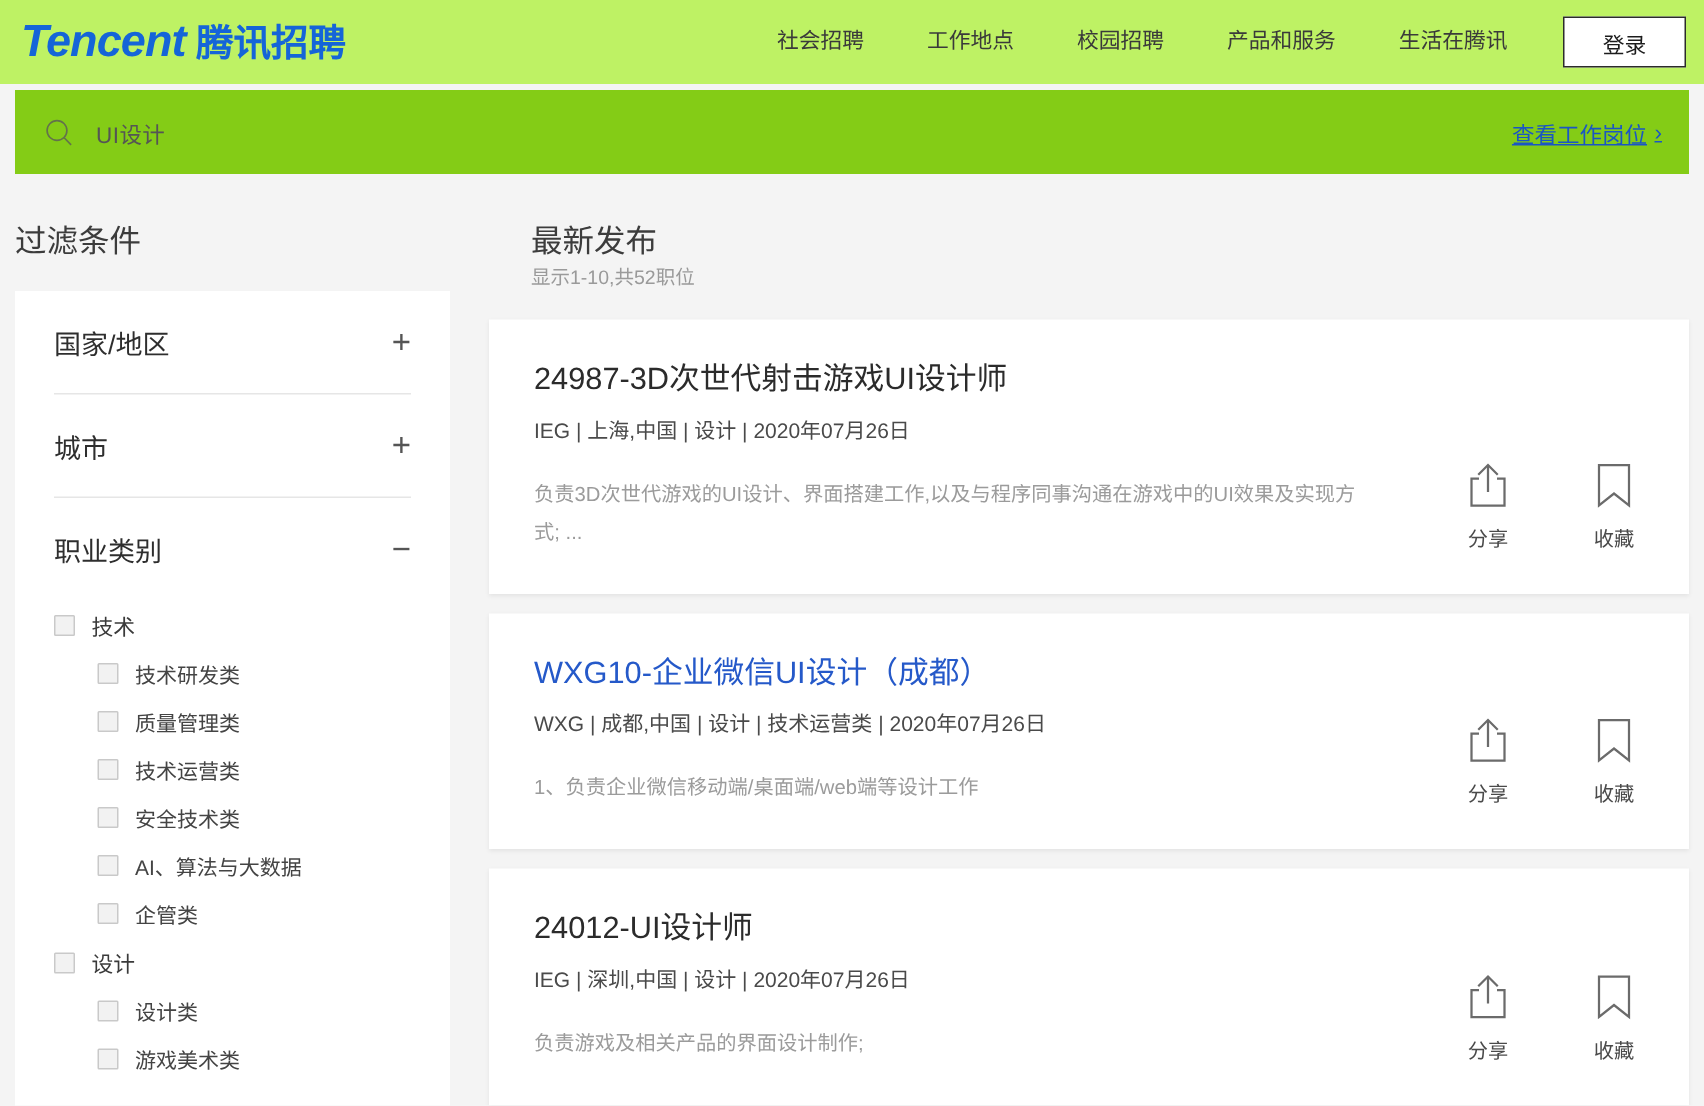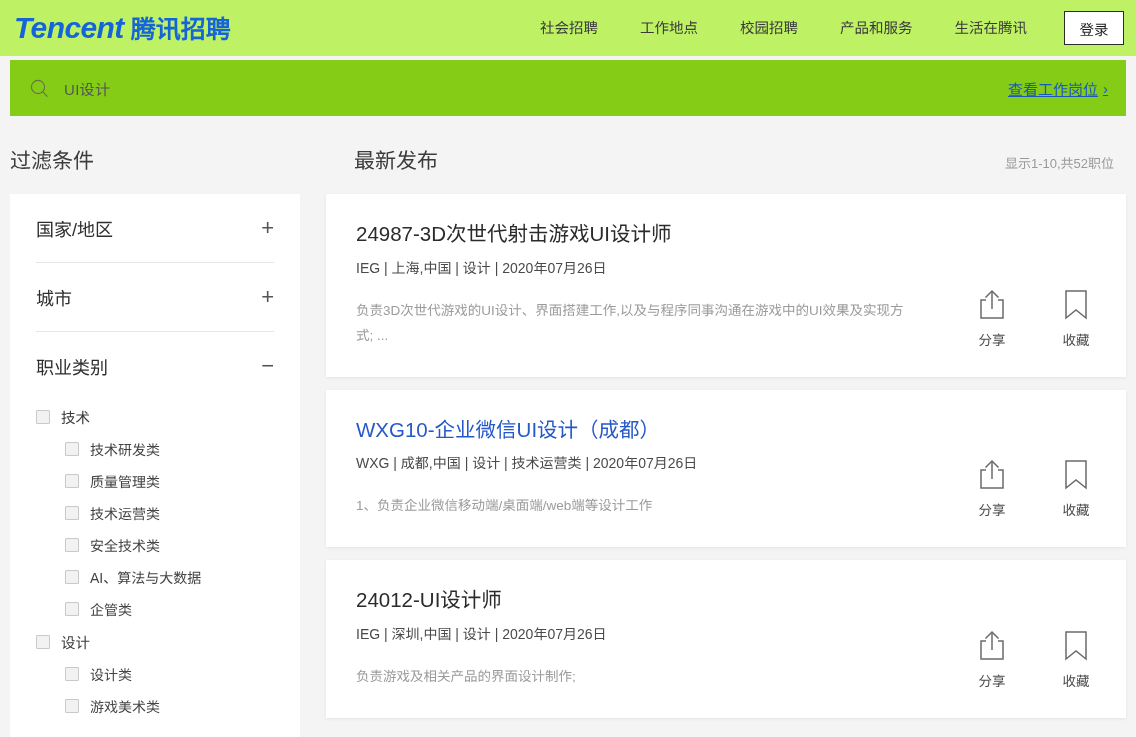--- a/index.html
+++ b/index.html
@@ -53,21 +53,21 @@
   .nav-item {
     font-size: 14.5px;
     color: #3a3a3a;
     padding: 0 21px;
     line-height: 56px;
     cursor: pointer;
     white-space: nowrap;
   }
   .login-btn {
     margin-left: 16px;
-    width: 60px;
+    width: 82px;
     height: 34px;
     border: 1px solid #2b2b2b;
     background: #fff;
     font-size: 14.5px;
     color: #1c1c1c;
     cursor: pointer;
     font-family: inherit;
     display: flex;
     align-items: center;
     justify-content: center;
@@ -121,20 +121,21 @@
     font-size: 21px;
     color: #3c3c3c;
     font-weight: normal;
     padding: 28px 0 20px 0;
   }
   .main-head {
     display: flex;
     align-items: baseline;
     justify-content: space-between;
     padding: 28px 12px 20px 28px;
+    flex-direction: column;
   }
   .main-head .section-title { padding: 0; }
   .result-count {
     font-size: 13px;
     color: #9a9a9a;
   }
 
   
   .filter-panel {
     background: #ffffff;

